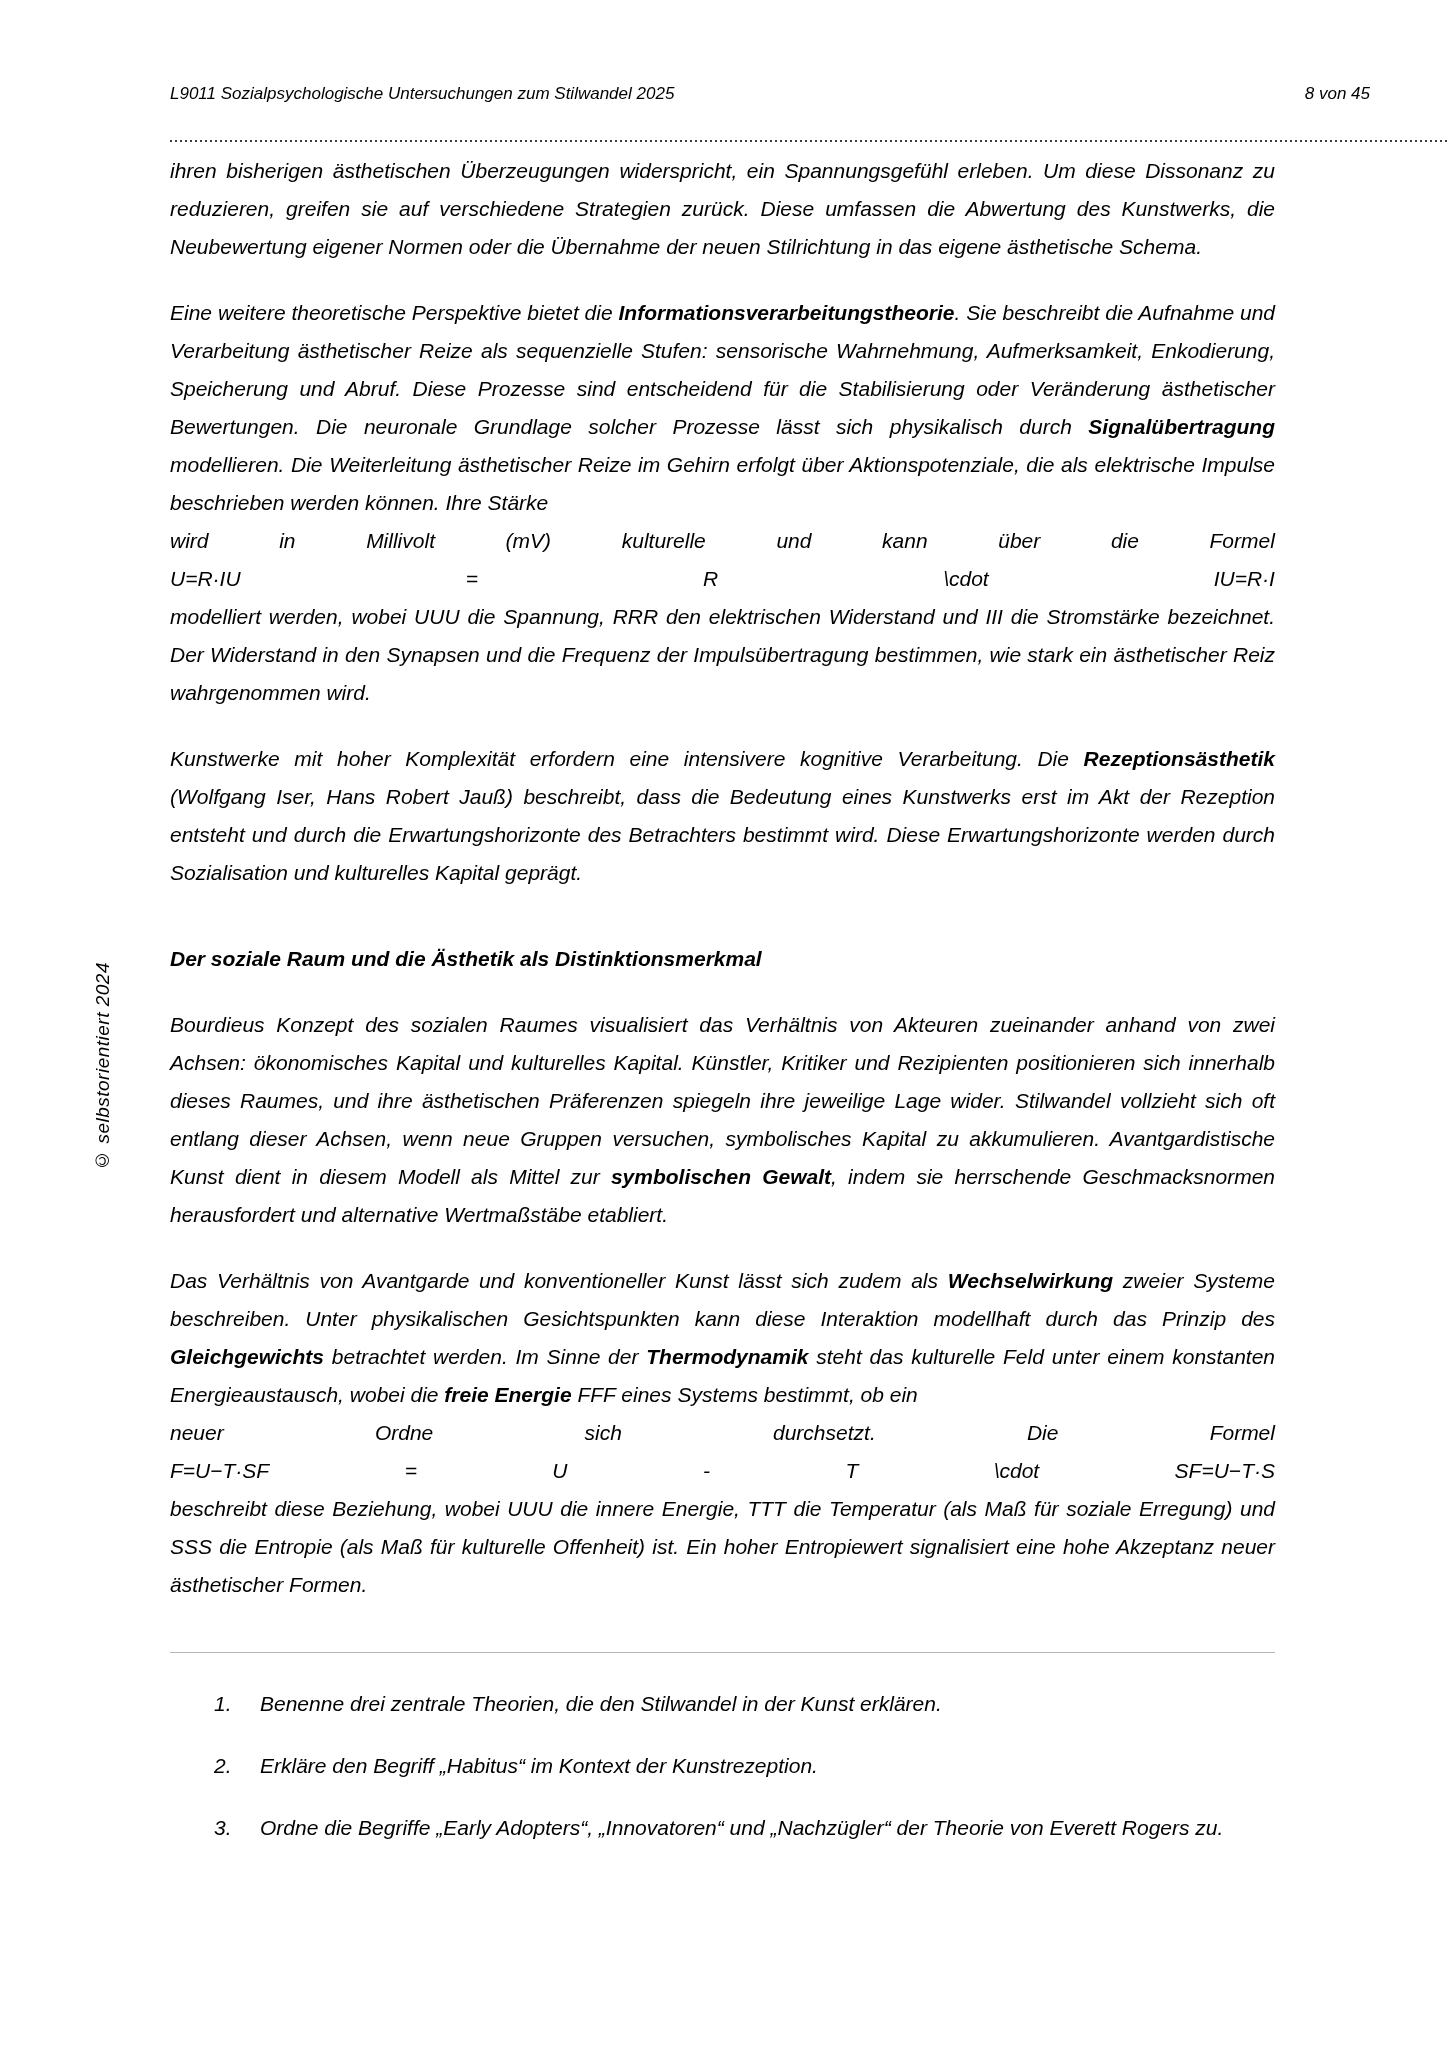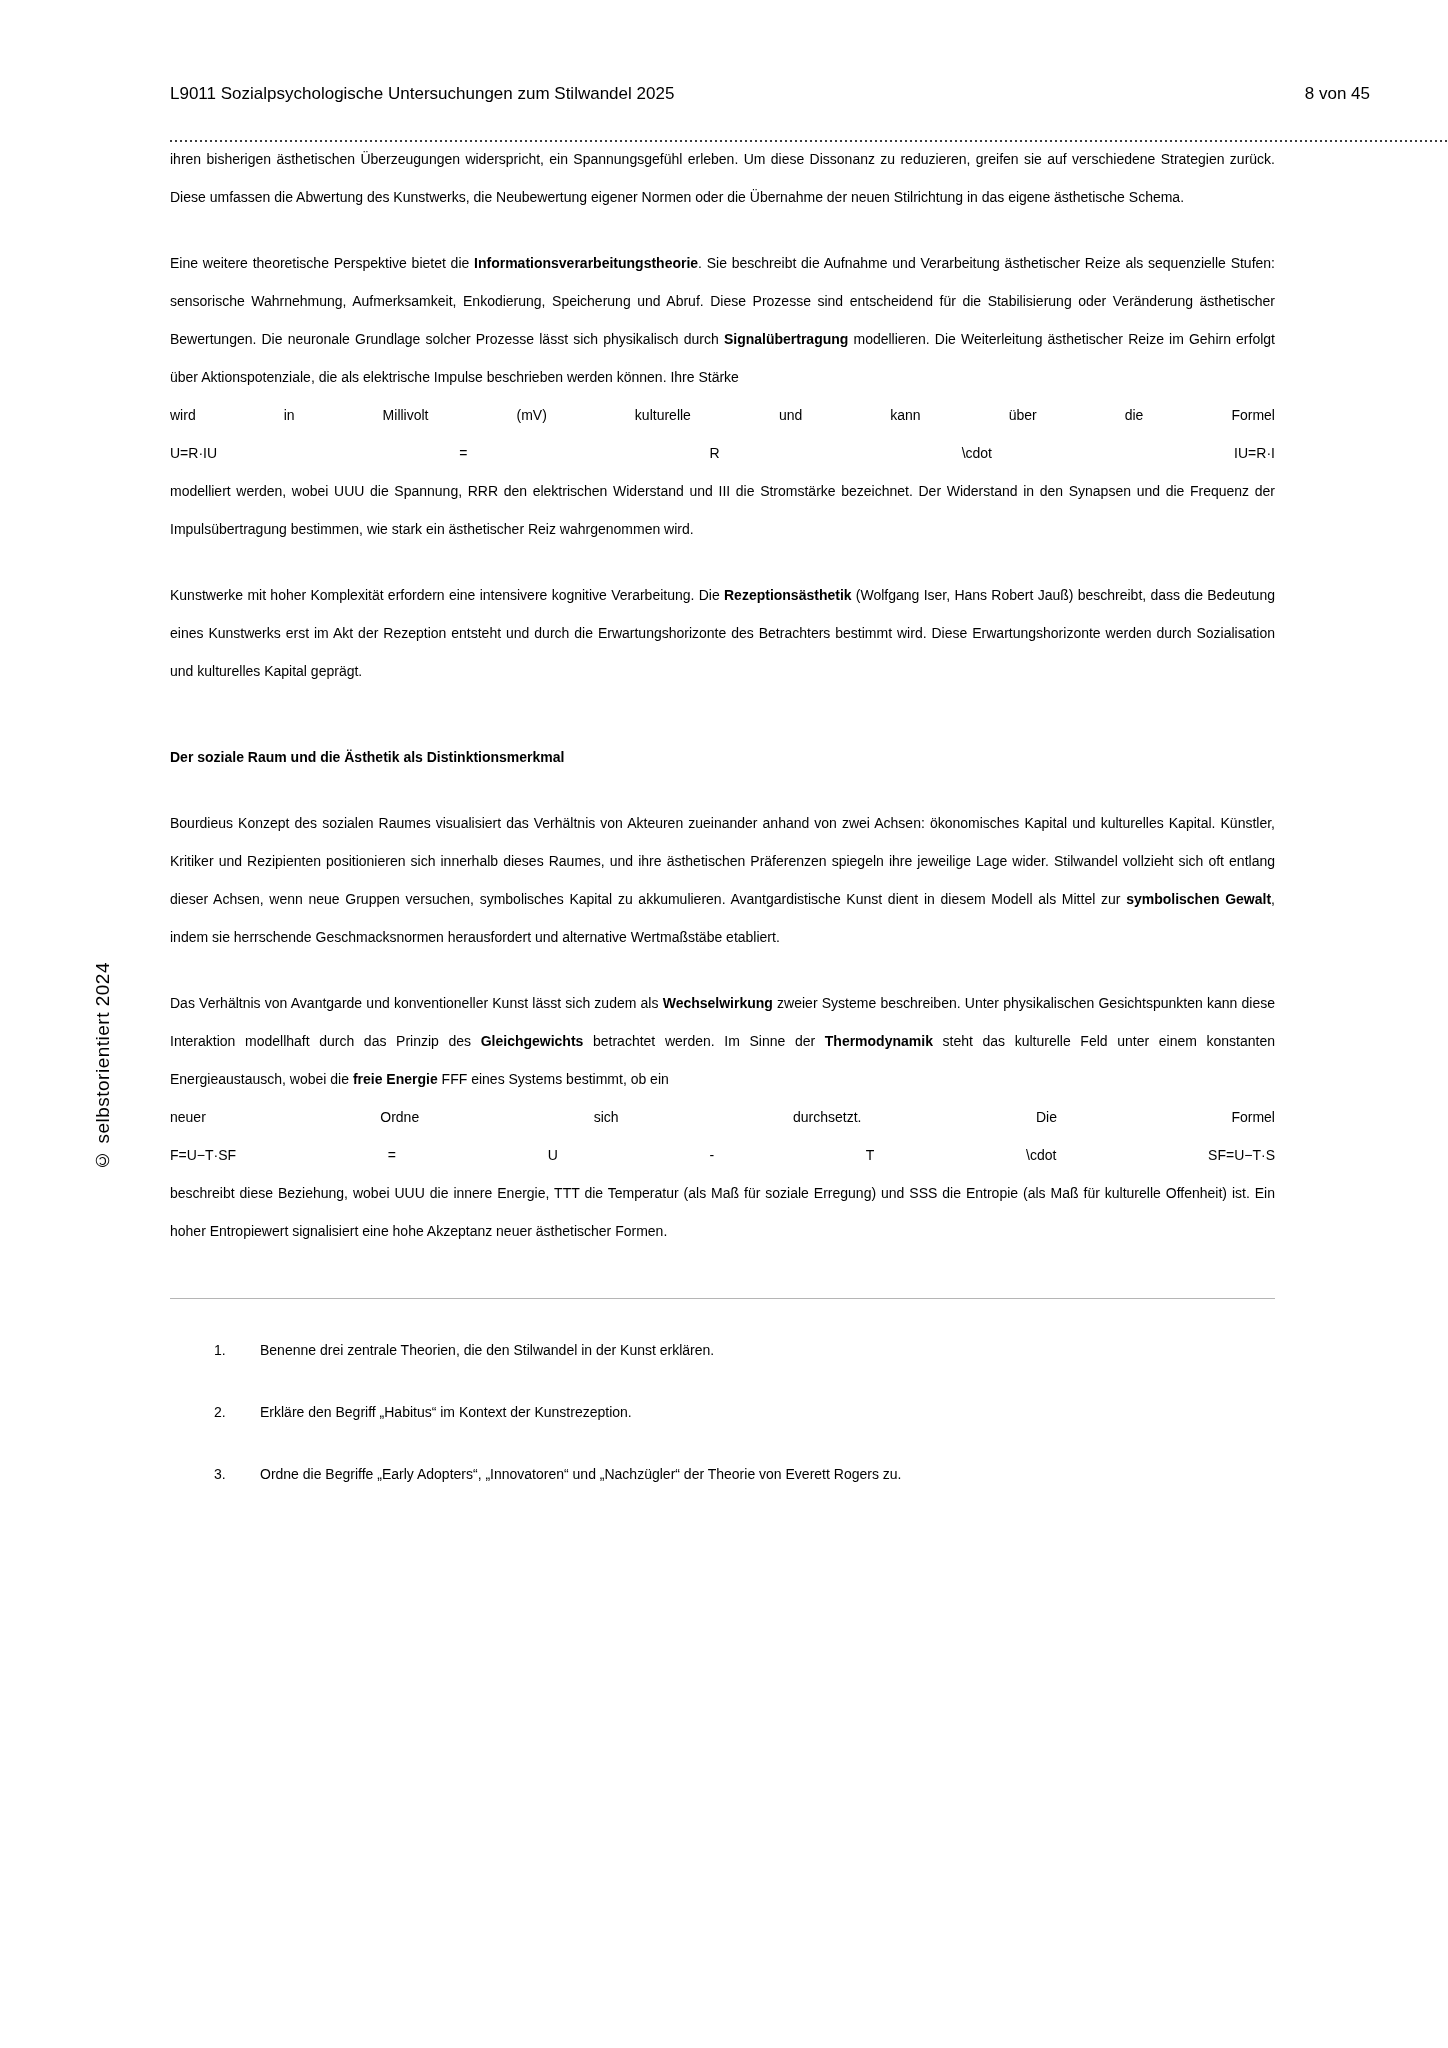--- a/index.html
+++ b/index.html
@@ -1,31 +1,31 @@
 <!DOCTYPE html>
 <html lang="de"><head>
 <meta charset="utf-8">
 <style>
   html,body{margin:0;padding:0;background:#ffffff;}
   .page{position:relative;width:1448px;height:2048px;background:#ffffff;
-        font-family:"Liberation Sans",sans-serif;color:#000;overflow:hidden;}
+        font-family:"Liberation Sans",sans-serif;color:#000;overflow:hidden;font-style:italic;}
 
   
   .header{position:absolute;left:170px;right:78px;top:84px;display:flex;
           justify-content:space-between;align-items:baseline;font-size:17px;}
   .dotted{position:absolute;left:170px;right:0;top:140px;height:2px;
           background-image:repeating-linear-gradient(90deg,#3d3d3d 0 2px,transparent 2px 5px);}
 
   
   .side-label{position:absolute;left:92px;top:962px;writing-mode:vertical-rl;
               transform:rotate(180deg);font-size:19px;color:#000;letter-spacing:.5px;}
 
   
-  .docbody{position:absolute;left:170px;width:1105px;top:134px;
-           font-size:14px;line-height:38px;text-align:justify;}
+  .docbody{position:absolute;left:170px;width:1105px;top:146px;
+           font-size:21px;line-height:38px;text-align:justify;}
   .docbody > :first-child{margin-top:6px;}
   .p{margin:28px 0 0 0;}
   .cont{margin-top:0;}
   .b{font-weight:bold;}
   .jline{display:flex;justify-content:space-between;}
   .heading{font-weight:bold;}
   .h-inline{margin-top:48px;}
   .h-section{margin-top:56px;}
   .h-sub{margin-top:32px;}
   .divider{border-top:1px solid #b5b5b5;margin-top:48px;height:0;}

